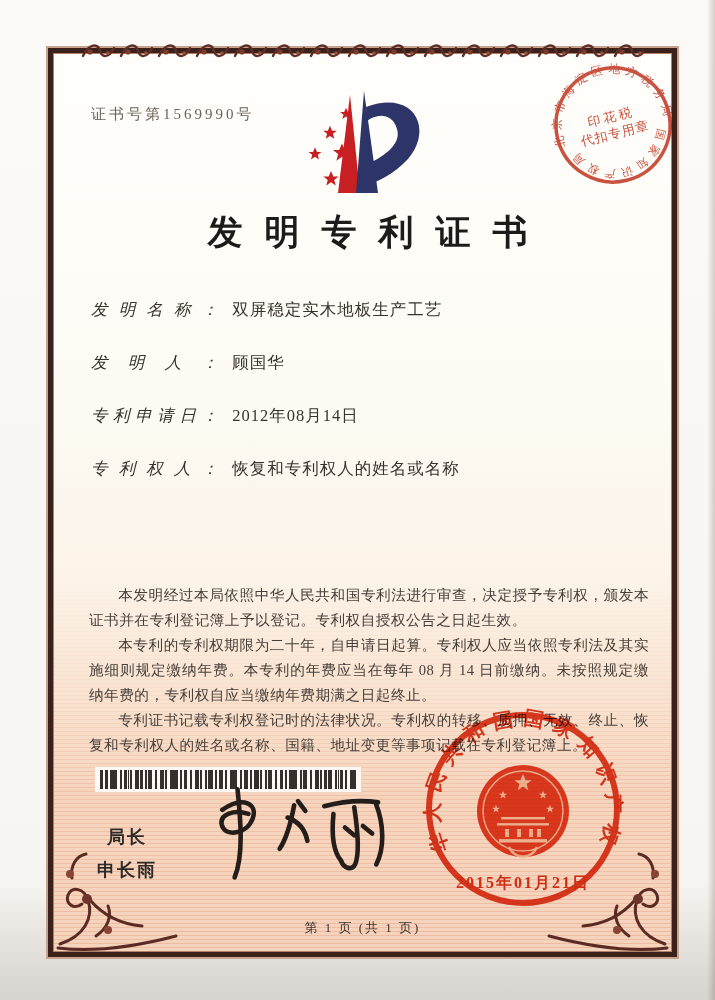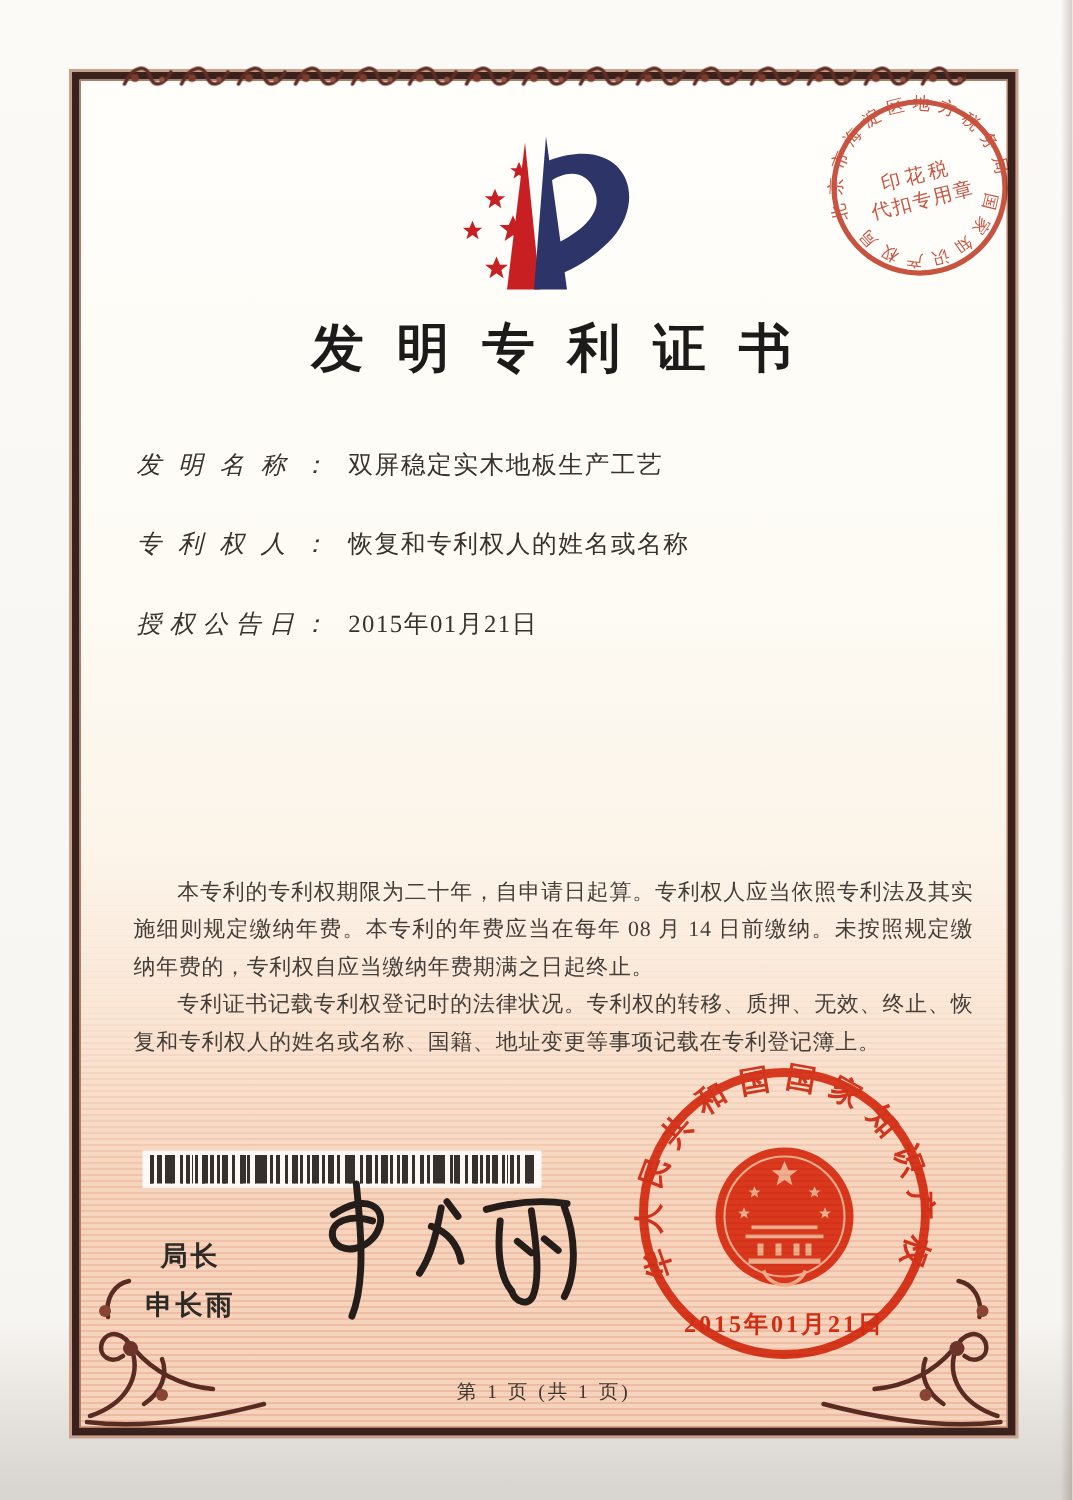--- a/index.html
+++ b/index.html
@@ -86,20 +86,21 @@
     <defs>
       <pattern id="scrollpat" width="38" height="24" patternUnits="userSpaceOnUse">
         <path d="M2 17 C8 4 17 4 19 12 C21 19 28 19 33 9" stroke="#5f2d23" fill="none" stroke-width="2.4" stroke-linecap="round"></path>
         <circle cx="9" cy="13" r="2.6" fill="#7d3b2c"></circle>
         <circle cx="27" cy="14" r="1.8" fill="#93503c"></circle>
       </pattern>
     </defs>
     <rect width="100%" height="100%" fill="url(#scrollpat)"></rect>
   </svg>
 
+  <div class="cert-number">证书号第1569990号</div>
 
   <svg class="logo" viewBox="0 0 150 128">
     <defs>
       <path id="star" d="M0,-10 L2.94,-3.09 L9.51,-3.09 L4.05,1.18 L5.88,8.09 L0,4 L-5.88,8.09 L-4.05,1.18 L-9.51,-3.09 L-2.94,-3.09 Z"></path>
     </defs>
     <polygon points="64,14 52,112 74,112" fill="#c81f23"></polygon>
     <polygon points="78,10 70,112 92,112" fill="#2c3468"></polygon>
     <path d="M80,26 C128,8 148,48 122,78 C107,94 92,100 82,104 L79,84 C96,77 116,64 111,48 C106,31 90,33 81,40 Z" fill="#2c3468"></path>
     <use href="#star" transform="translate(60,33) scale(.62)" fill="#c81f23"></use>
     <use href="#star" transform="translate(44,52) scale(.72)" fill="#c81f23"></use>
@@ -109,30 +110,35 @@
   </svg>
 
   <div class="cert-title">发明专利证书</div>
 
   <div class="fields">
     <div class="field-row">
       <span class="flabel">发明名称：</span>
       <span class="fvalue">双屏稳定实木地板生产工艺</span>
     </div>
     <div class="field-row">
+      <span class="flabel">发明人：</span>
+      <span class="fvalue">顾国华</span>
+    </div>
+    <div class="field-row">
+      <span class="flabel">专利申请日：</span>
+      <span class="fvalue">2012年08月14日</span>
+    </div>
+    <div class="field-row">
       <span class="flabel">专利权人：</span>
       <span class="fvalue">恢复和专利权人的姓名或名称</span>
     </div>
-    <div class="field-row">
-      <span class="flabel">授权公告日：</span>
-      <span class="fvalue">2015年01月21日</span>
-    </div>
   </div>
 
   <div class="body-text">
+    <p>本发明经过本局依照中华人民共和国专利法进行审查，决定授予专利权，颁发本证书并在专利登记簿上予以登记。专利权自授权公告之日起生效。</p>
     <p>本专利的专利权期限为二十年，自申请日起算。专利权人应当依照专利法及其实施细则规定缴纳年费。本专利的年费应当在每年 08 月 14 日前缴纳。未按照规定缴纳年费的，专利权自应当缴纳年费期满之日起终止。</p>
     <p>专利证书记载专利权登记时的法律状况。专利权的转移、质押、无效、终止、恢复和专利权人的姓名或名称、国籍、地址变更等事项记载在专利登记簿上。</p>
   </div>
 
   <div class="barcode-wrap">
       <div class="barcode"></div>
     </div>
 
   <div class="signer">
     <div>局长</div>

